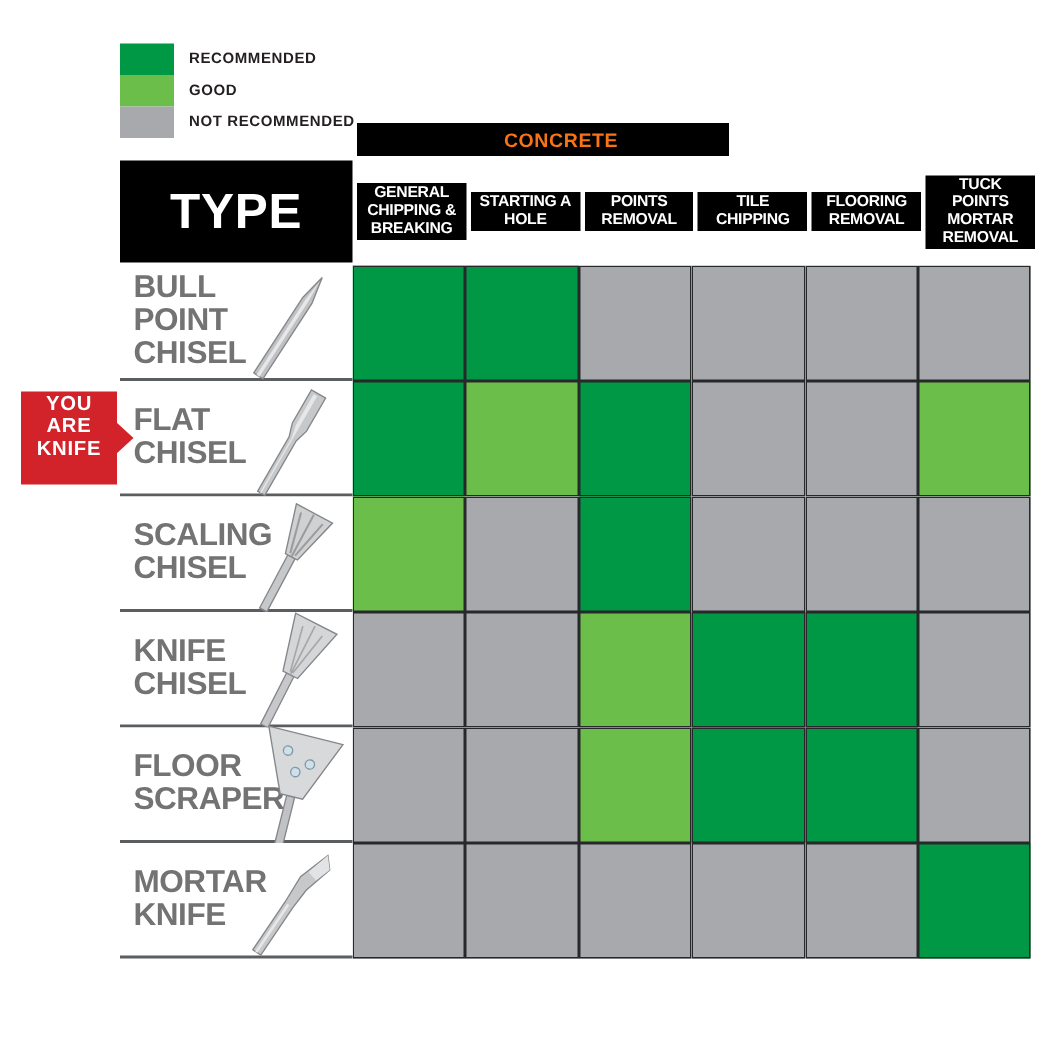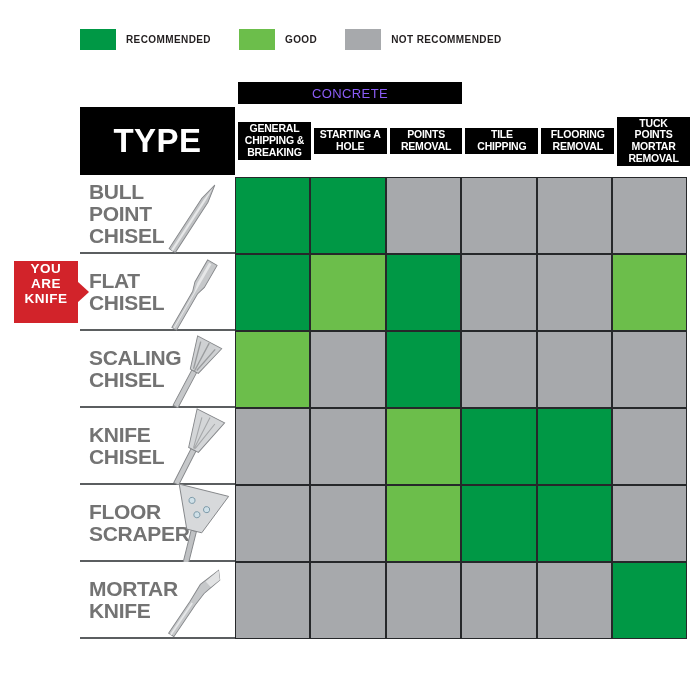--- a/index.html
+++ b/index.html
@@ -1,28 +1,28 @@
 <!DOCTYPE html>
 <html><head>
 <meta charset="utf-8">
 <style>
   html,body{margin:0;padding:0;background:#fff;}
   .page{position:relative;width:700px;height:700px;background:#ffffff;
         font-family:"Liberation Sans",sans-serif;overflow:hidden;}
 
   
-  .legend{position:absolute;left:80px;top:29px;display:flex;gap:28px;}
+  .legend{position:absolute;left:80px;top:29px;display:flex;flex-direction:column;}
   .legend-item{display:flex;align-items:center;}
   .swatch{width:36px;height:21px;margin-right:10px;}
   .legend-label{font-size:10px;font-weight:bold;color:#231f20;letter-spacing:.4px;}
 
   
   .concrete-bar{position:absolute;left:238px;top:82px;width:224px;height:22px;background:#000;
-        color:#8b5cf6;display:flex;align-items:center;justify-content:center;
-        font-weight:normal;font-size:13px;letter-spacing:.4px;}
+        color:#f97316;display:flex;align-items:center;justify-content:center;
+        font-weight:bold;font-size:13px;letter-spacing:.4px;padding-left:24px;}
   .type-box{position:absolute;left:80px;top:107px;width:155px;height:68px;background:#000;
         color:#fff;display:flex;align-items:center;justify-content:center;
         font-size:33px;font-weight:bold;letter-spacing:.5px;}
   .col-headers{position:absolute;left:238px;top:107px;width:452px;height:68px;display:flex;gap:3px;align-items:center;}
   .col-header{flex:1;background:#000;color:#fff;display:flex;align-items:center;justify-content:center;
         text-align:center;font-weight:bold;font-size:10.5px;line-height:1.12;
         padding:1px 3px;letter-spacing:-0.2px;}
 
   
   .grid{position:absolute;left:80px;top:177px;display:grid;

